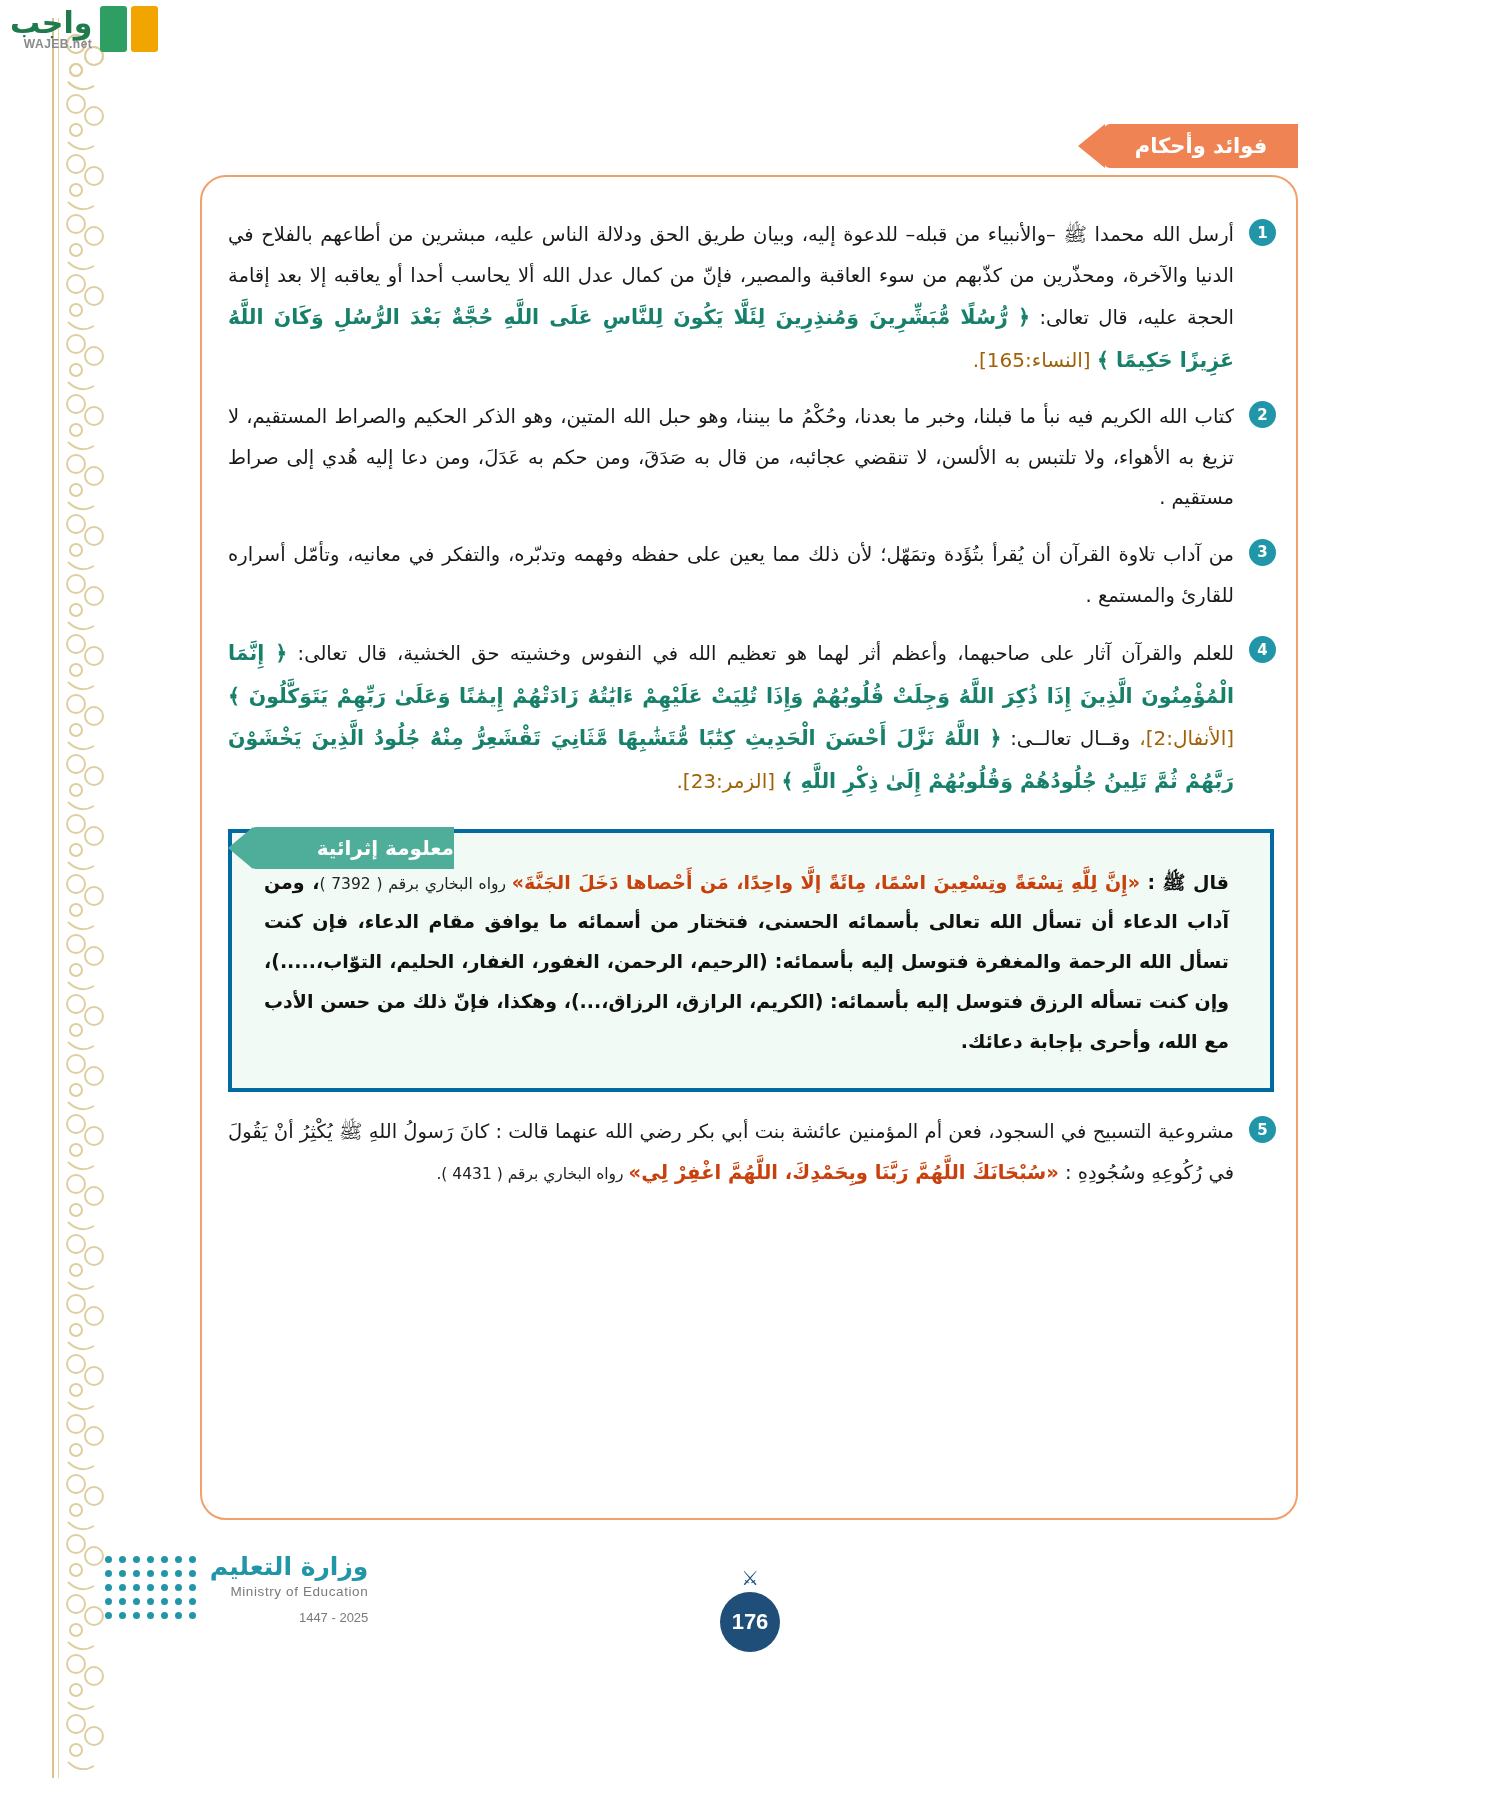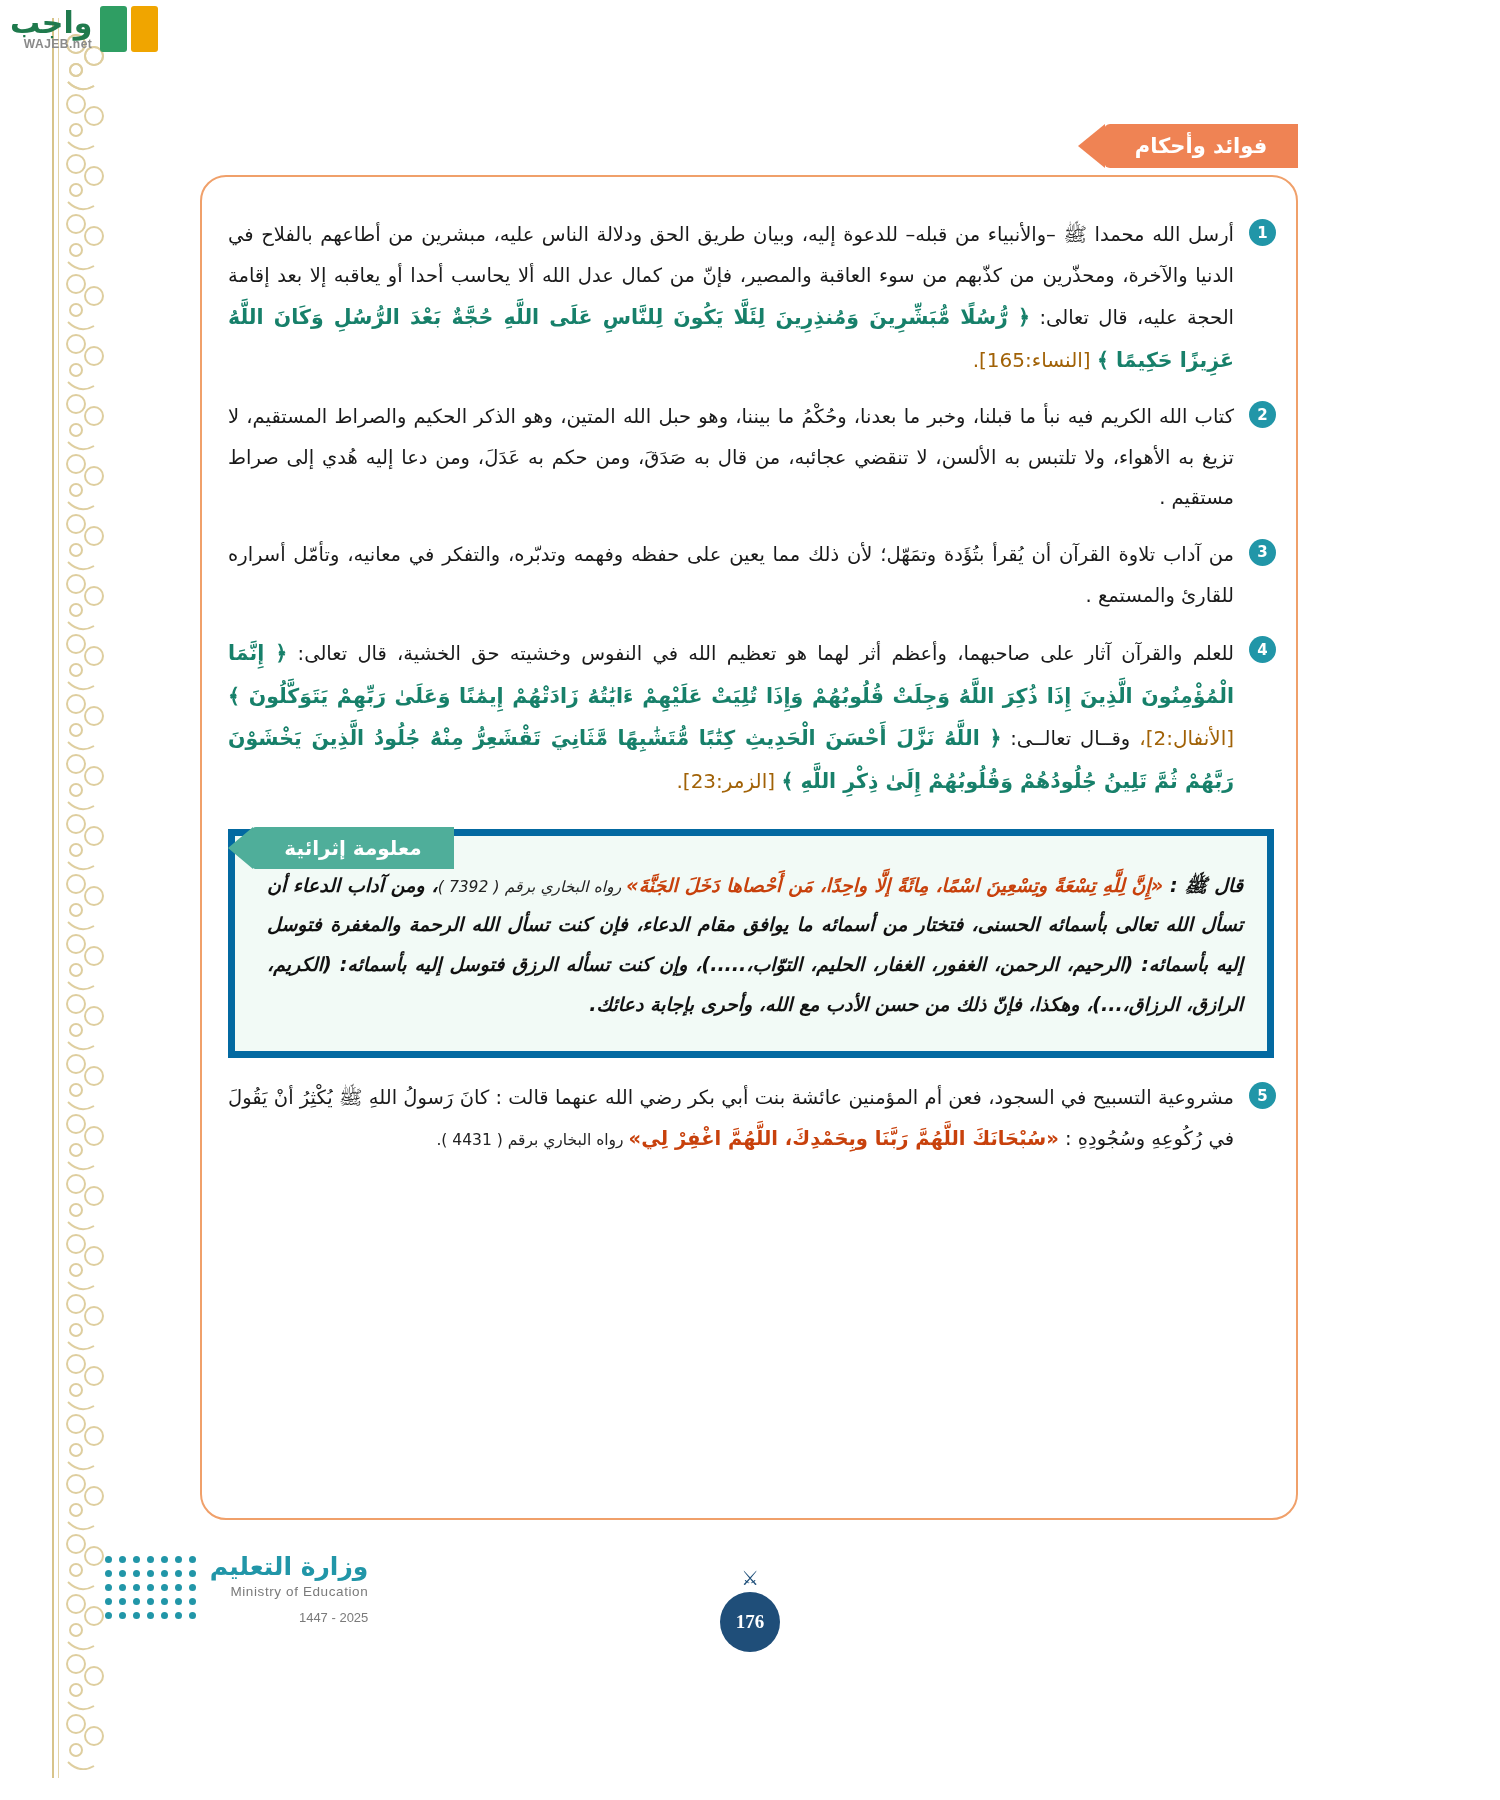--- a/index.html
+++ b/index.html
@@ -209,45 +209,44 @@
     height: 42px;
     z-index: 3;
   }
   .enrich-tab .tab-body {
     position: absolute;
     inset: 0 0 0 24px;
     background: #4fae9a;
     border-radius: 4px 0 0 4px;
     display: flex;
     align-items: center;
-    justify-content: center;
+    justify-content: flex-start;
   }
   .enrich-tab .tab-arrow {
     position: absolute;
     left: 0;
     top: 0;
     width: 0;
     height: 0;
     border-top: 21px solid transparent;
     border-bottom: 21px solid transparent;
     border-right: 25px solid #4fae9a;
   }
   .enrich-tab .tab-label {
     font-family: "DejaVu Sans", sans-serif;
     font-size: 20px;
     font-weight: bold;
     color: #ffffff;
   }
   .enrich-box {
     margin-top: 22px;
-    border: 7px solid #0369a1;
+    border: 4px solid #0369a1;
     background: #f2faf6;
-    padding: 30px 24px 26px 32px;
+    padding: 30px 41px 26px 32px;
     box-sizing: border-box;
-    font-style: italic;
   }
   .enrich-box .para {
     font-size: 19px;
     line-height: 2.1;
     font-weight: bold;
     color: #111;
   }
   .hadith {
     color: #c8410c;
     font-weight: bold;
@@ -351,22 +350,22 @@
   }
   .page-circle {
     width: 60px;
     height: 60px;
     border-radius: 50%;
     background: #1f4e79;
     color: #fff;
     display: flex;
     align-items: center;
     justify-content: center;
-    font-family: Liberation Serif, serif;
-    font-size: 19px;
+    font-family: Liberation Sans, sans-serif;
+    font-size: 22px;
     font-weight: bold;
   }
 </style>
 </head>
 <body>
 
 <div class="deco-column">
   <div class="deco-rule"></div>
   <div class="deco-rule2"></div>
   <svg class="deco-pattern" viewBox="0 0 46 1740" preserveAspectRatio="none">

